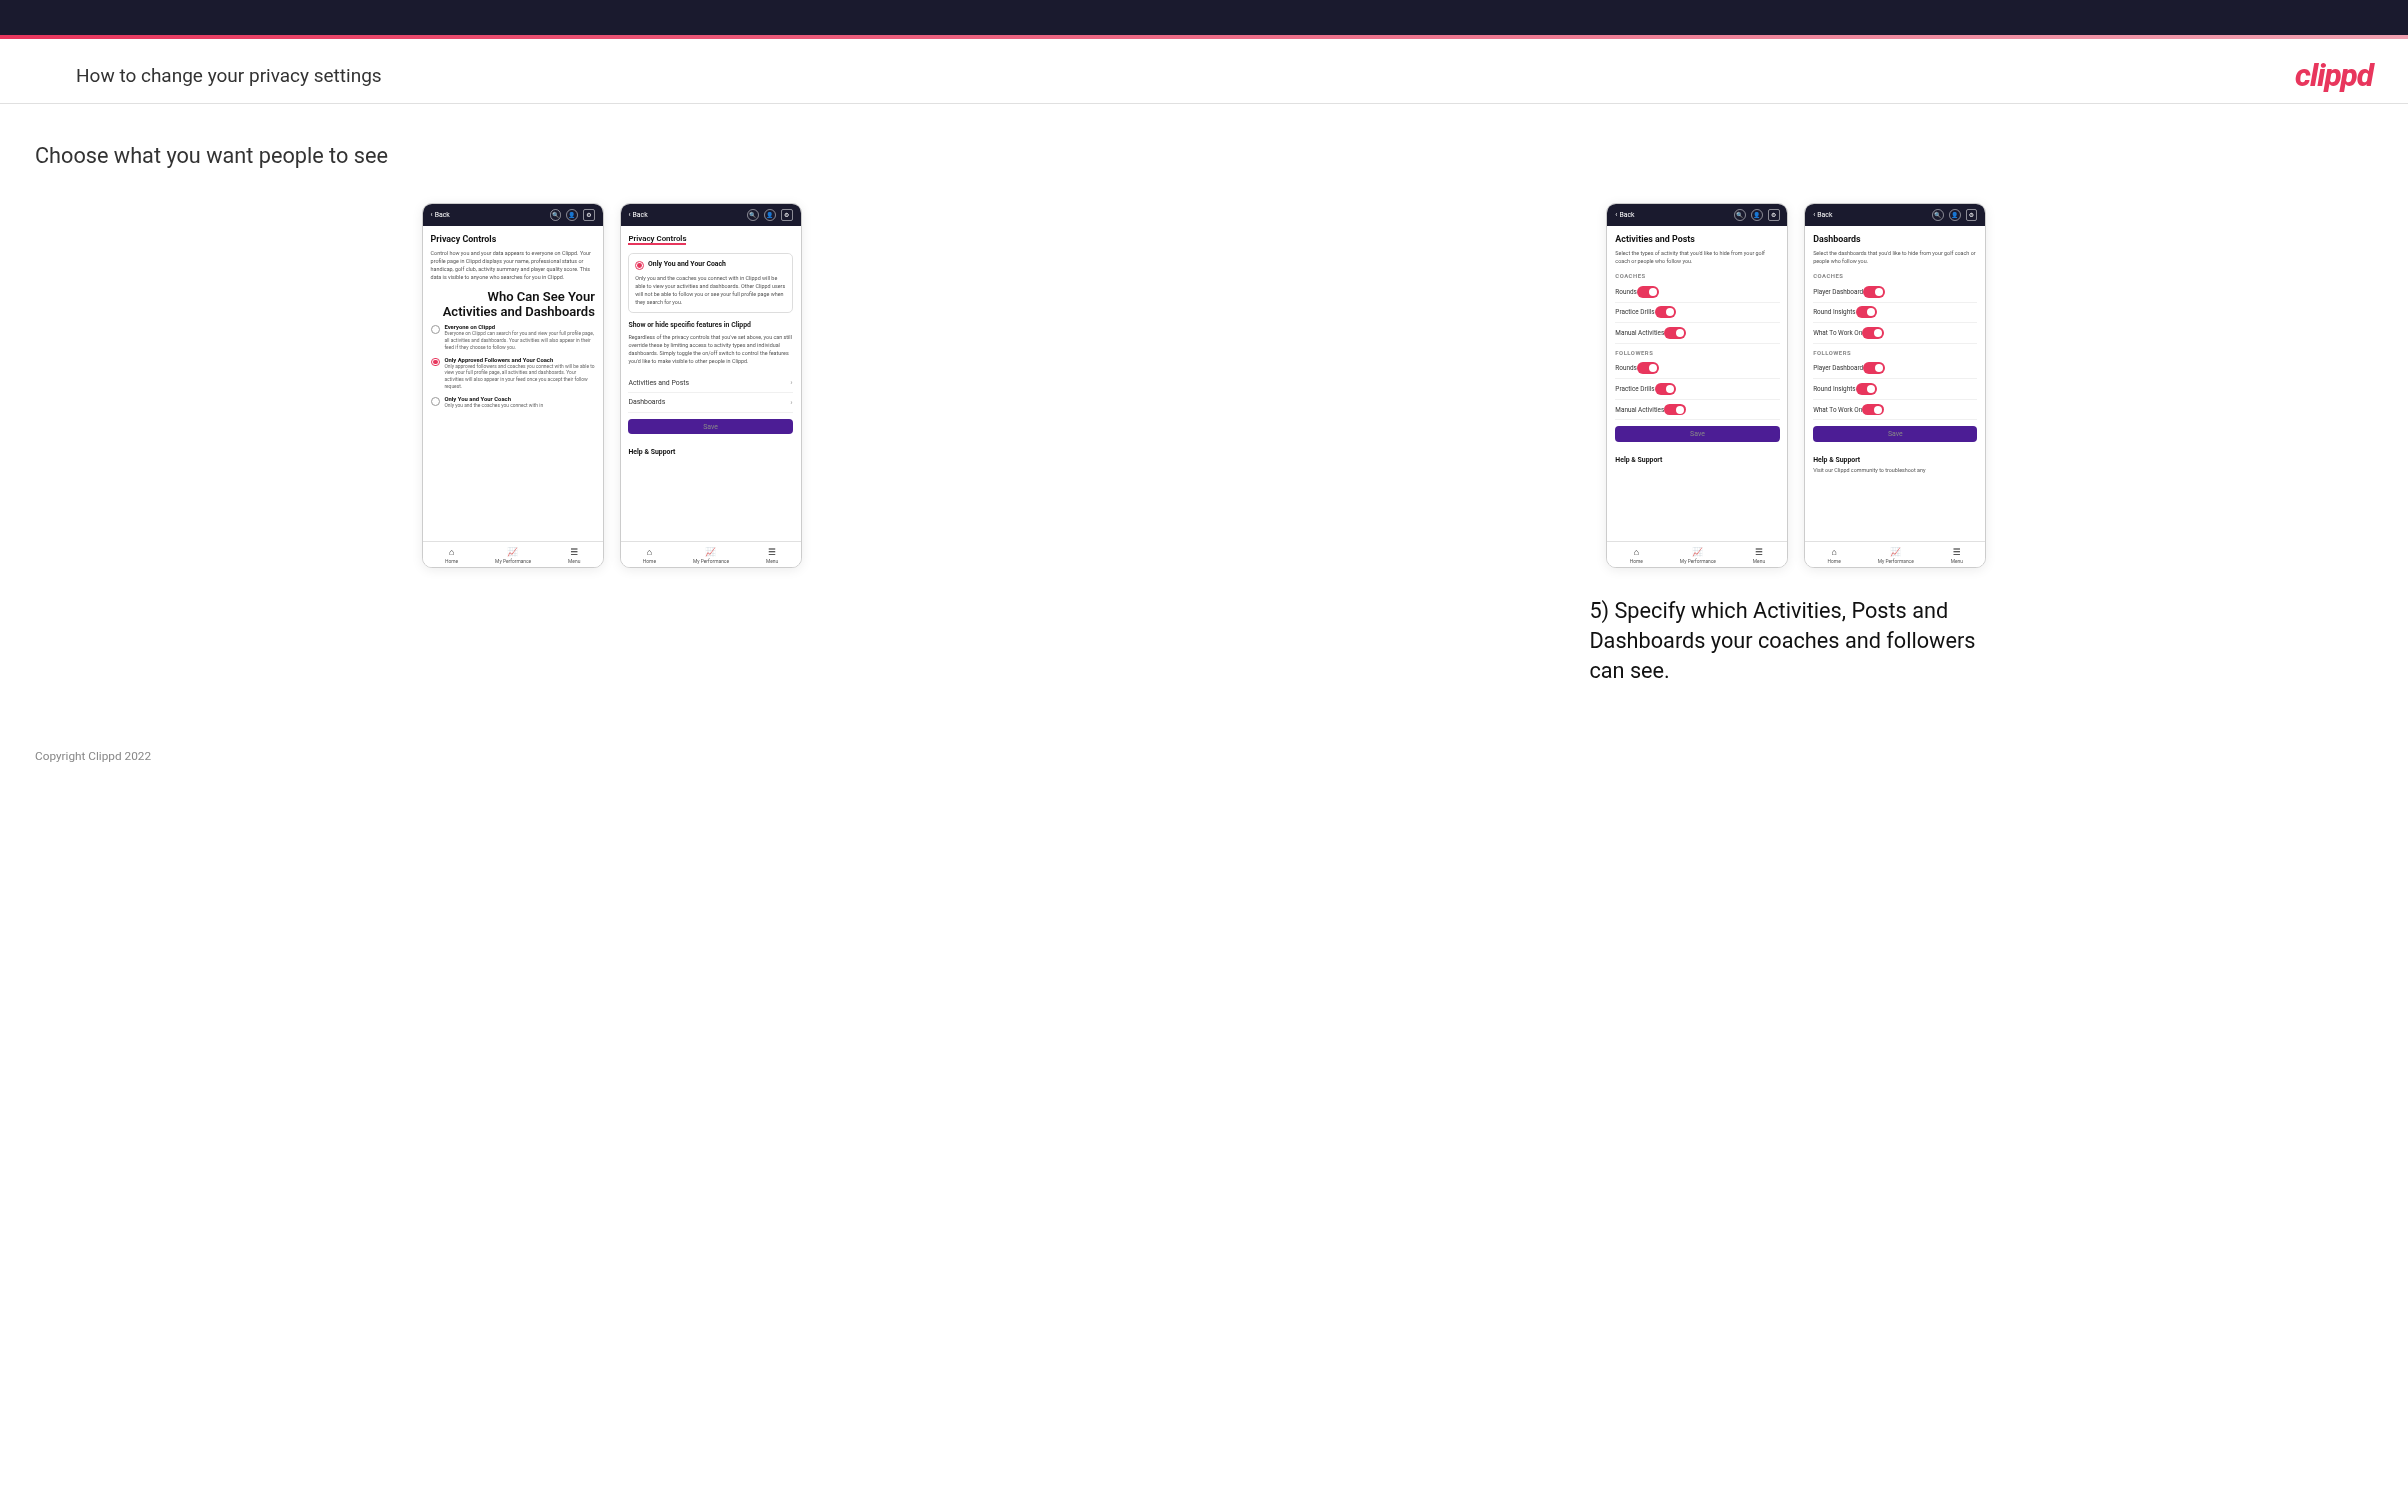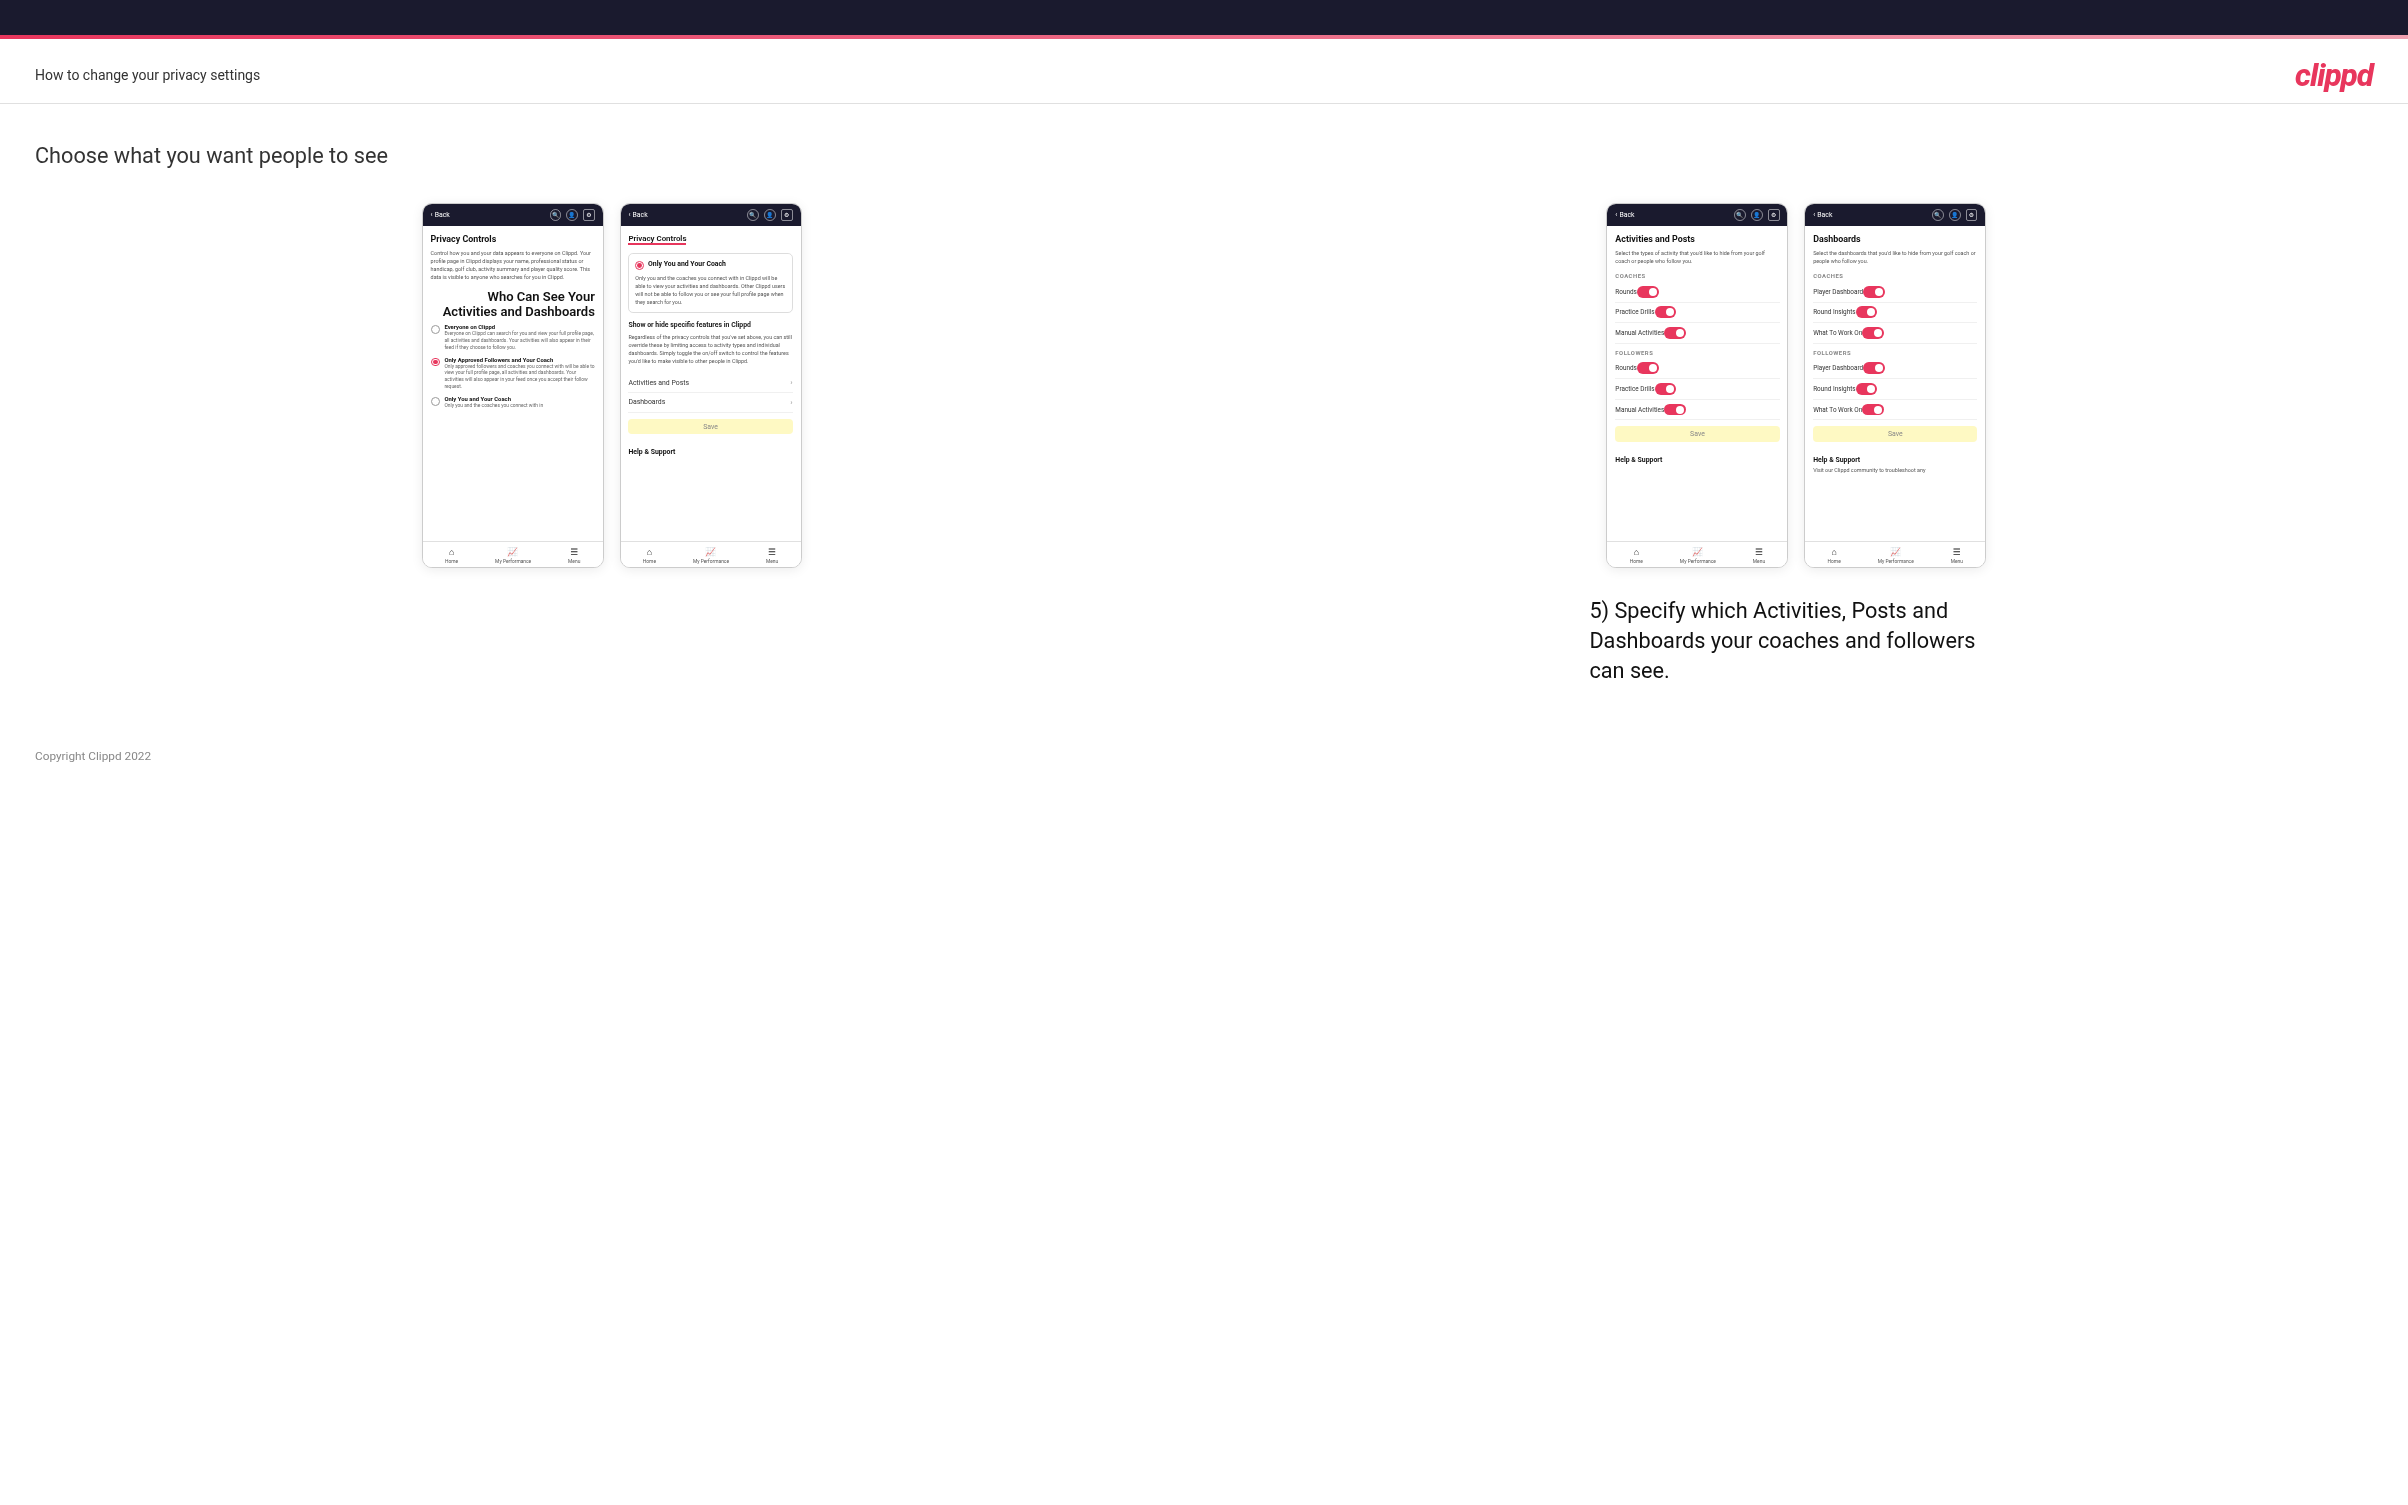--- a/index.html
+++ b/index.html
@@ -25,23 +25,24 @@
 
     
     .header {
       display: flex;
       justify-content: space-between;
       align-items: center;
       padding: 17.7px 35px 9.9px 35px;
       border-bottom: 1.5px solid #e0e0e0;
     }
     .header-title {
-      font-size: 14px;
+      font-size: 19px;
       color: #333;
       font-weight: 400;
+      margin-left: 41px;
     }
     .logo {
       font-size: 31.5px;
       font-weight: 800;
       color: #e8365d;
       letter-spacing: -1px;
       font-style: italic;
     }
 
     
@@ -260,21 +261,21 @@
     .nav-icon {
       font-size: 8.9px;
     }
     .nav-text {
       font-size: 4.9px;
       color: #555;
     }
 
     .save-btn {
       width: 100%;
-      background: #fef9c3;
+      background: #4c1d95;
       color: #888;
       border: none;
       border-radius: 3.9px;
       padding: 3.9px 0;
       font-size: 6.9px;
       text-align: center;
       margin-top: 5.9px;
     }
 
     .list-arrow-row {

